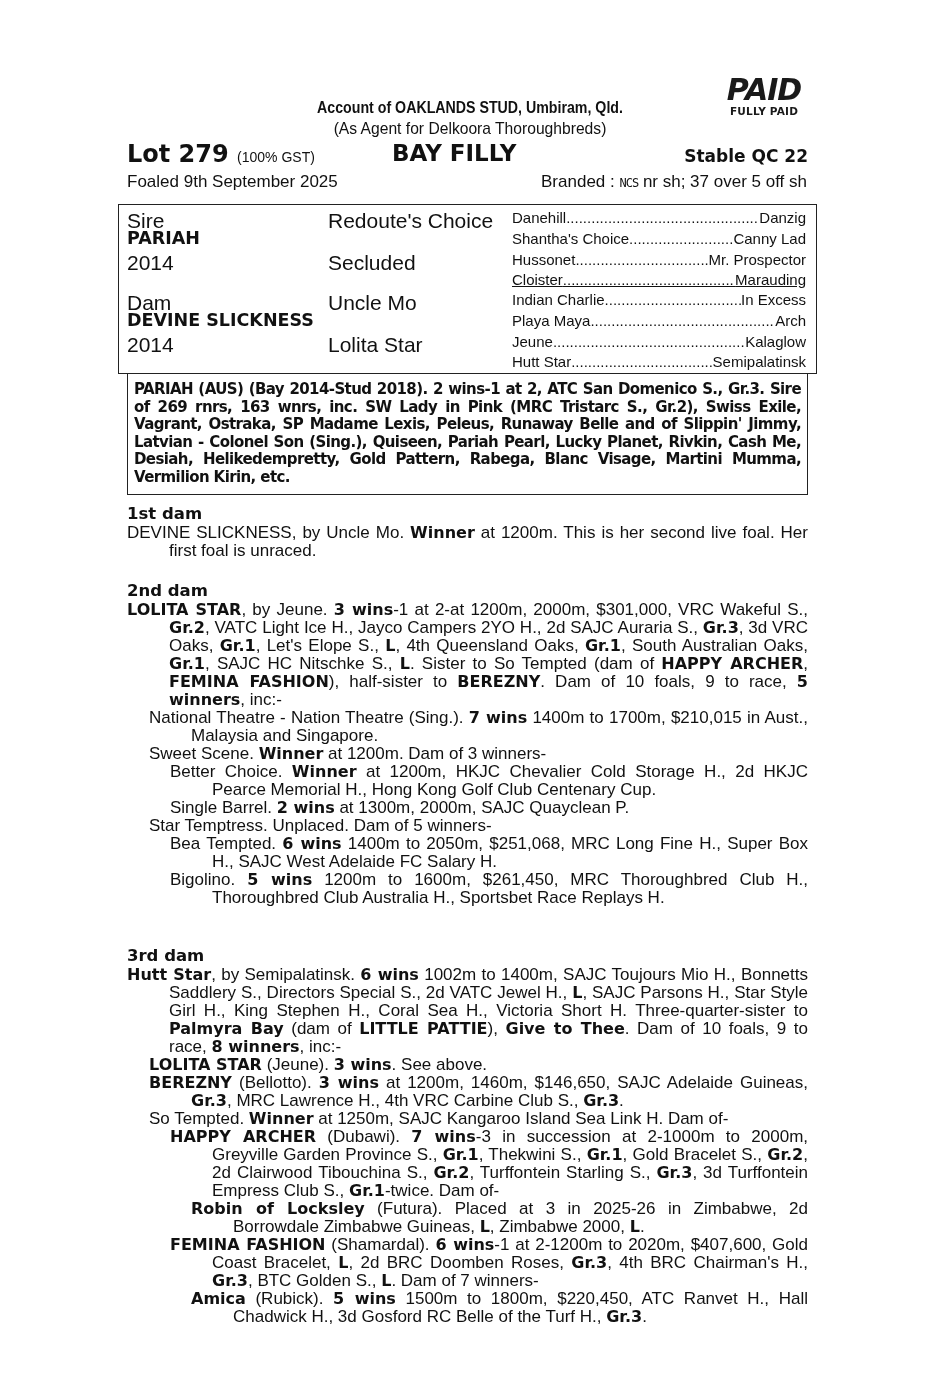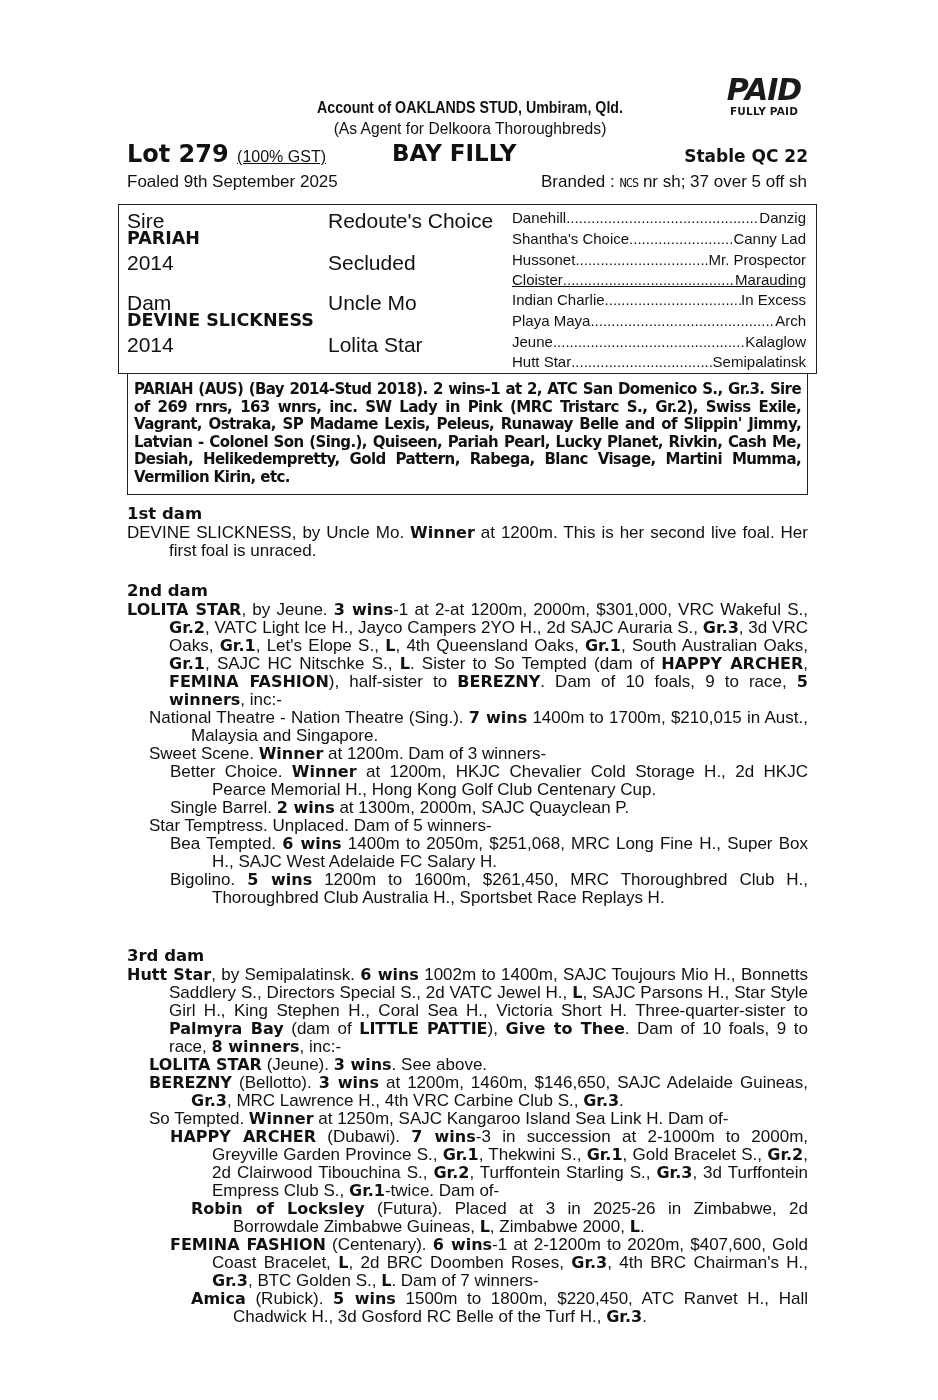--- a/index.html
+++ b/index.html
@@ -5,21 +5,21 @@
   html, body { margin:0; padding:0; background:#ffffff; }
   body { width:938px; height:1400px; position:relative; color:#111; font-family:"Liberation Sans", sans-serif; overflow:hidden; }
   .page { position:absolute; left:0; top:0; width:938px; height:1400px; }
   .otis { position:absolute; left:722px; top:76px; width:84px; text-align:center; }
   .otis-logo { font-family:"DejaVu Sans", sans-serif; font-weight:bold; font-style:italic; font-size:30px; letter-spacing:-1px; line-height:28px; color:#1a1a1a; }
   .otis-paid { font-family:"DejaVu Sans", sans-serif; font-weight:bold; font-size:10.5px; letter-spacing:0.2px; color:#1a1a1a; margin-top:1px; }
   .account { position:absolute; left:200px; width:540px; top:98px; text-align:center; font-family:"Liberation Sans", sans-serif; font-weight:bold; font-size:16.5px; transform:scaleX(0.86); transform-origin:center; }
   .agent { position:absolute; left:200px; width:540px; top:119px; text-align:center; font-size:17px; font-family:"Liberation Sans", sans-serif; transform:scaleX(0.92); }
   .lotline { position:absolute; left:127px; top:140px; width:681px; height:30px; }
   .lot { position:absolute; left:0; top:0; font-family:"DejaVu Sans", sans-serif; font-weight:bold; font-size:24px; }
-  .gst { font-family:"Liberation Sans", sans-serif; font-weight:normal; font-size:16px;text-decoration:underline; }
+  .gst { font-family:"Liberation Sans", sans-serif; font-weight:normal; font-size:14px; }
   .sexcolor { position:absolute; left:265px; top:0; font-family:"DejaVu Sans", sans-serif; font-weight:bold; font-size:23px; }
   .stable { position:absolute; right:0; top:6px; font-family:"DejaVu Sans", sans-serif; font-weight:bold; font-size:17px; }
   .foaled { position:absolute; left:127px; top:172px; font-size:17px; }
   .branded { position:absolute; right:131px; top:172px; font-size:17px; }
   .ncs { font-family:"DejaVu Sans Mono", monospace; font-size:12px; letter-spacing:-1px; }
   .pedbox { position:absolute; left:118px; top:204px; width:697px; height:168px; border:1.5px solid #222; }
   .ped { position:absolute; font-size:21px; white-space:nowrap; }
   .ped.big { font-family:"DejaVu Sans", sans-serif; font-weight:bold; font-size:17.5px; }
   .g3 { position:absolute; left:393px; width:294px; font-size:15px; display:flex; white-space:nowrap; }
   .g3 .l { flex:0 0 auto; }
@@ -142,18 +142,18 @@
     <p class="para i1"><b>LOLITA STAR</b><span> (Jeune). </span><b>3 wins</b><span>. See above.</span></p>
 
     <p class="para i1"><b>BEREZNY</b><span> (Bellotto). </span><b>3 wins</b><span> at 1200m, 1460m, $146,650, SAJC Adelaide Guineas, </span><b>Gr.3</b><span>, MRC Lawrence H., 4th VRC Carbine Club S., </span><b>Gr.3</b><span>.</span></p>
 
     <p class="para i1"><span>So Tempted. </span><b>Winner</b><span> at 1250m, SAJC Kangaroo Island Sea Link H. Dam of-</span></p>
 
     <p class="para i2"><b>HAPPY ARCHER</b><span> (Dubawi). </span><b>7 wins</b><span>-3 in succession at 2-1000m to 2000m, Greyville Garden Province S., </span><b>Gr.1</b><span>, Thekwini S., </span><b>Gr.1</b><span>, Gold Bracelet S., </span><b>Gr.2</b><span>, 2d Clairwood Tibouchina S., </span><b>Gr.2</b><span>, Turffontein Starling S., </span><b>Gr.3</b><span>, 3d Turffontein Empress Club S., </span><b>Gr.1</b><span>-twice. Dam of-</span></p>
 
     <p class="para i3"><b>Robin of Locksley</b><span> (Futura). Placed at 3 in 2025-26 in Zimbabwe, 2d Borrowdale Zimbabwe Guineas, </span><b>L</b><span>, Zimbabwe 2000, </span><b>L</b><span>.</span></p>
 
-    <p class="para i2"><b>FEMINA FASHION</b><span> (Centenary). </span><b>6 wins</b><span>-1 at 2-1200m to 2020m, $407,600, Gold Coast Bracelet, </span><b>L</b><span>, 2d BRC Doomben Roses, </span><b>Gr.3</b><span>, 4th BRC Chairman's H., </span><b>Gr.3</b><span>, BTC Golden S., </span><b>L</b><span>. Dam of 7 winners-</span></p>
+    <p class="para i2"><b>FEMINA FASHION</b><span> (Shamardal). </span><b>6 wins</b><span>-1 at 2-1200m to 2020m, $407,600, Gold Coast Bracelet, </span><b>L</b><span>, 2d BRC Doomben Roses, </span><b>Gr.3</b><span>, 4th BRC Chairman's H., </span><b>Gr.3</b><span>, BTC Golden S., </span><b>L</b><span>. Dam of 7 winners-</span></p>
 
     <p class="para i3"><b>Amica</b><span> (Rubick). </span><b>5 wins</b><span> 1500m to 1800m, $220,450, ATC Ranvet H., Hall Chadwick H., 3d Gosford RC Belle of the Turf H., </span><b>Gr.3</b><span>.</span></p>
   </div>
 
 </div>
 
 </body></html>

